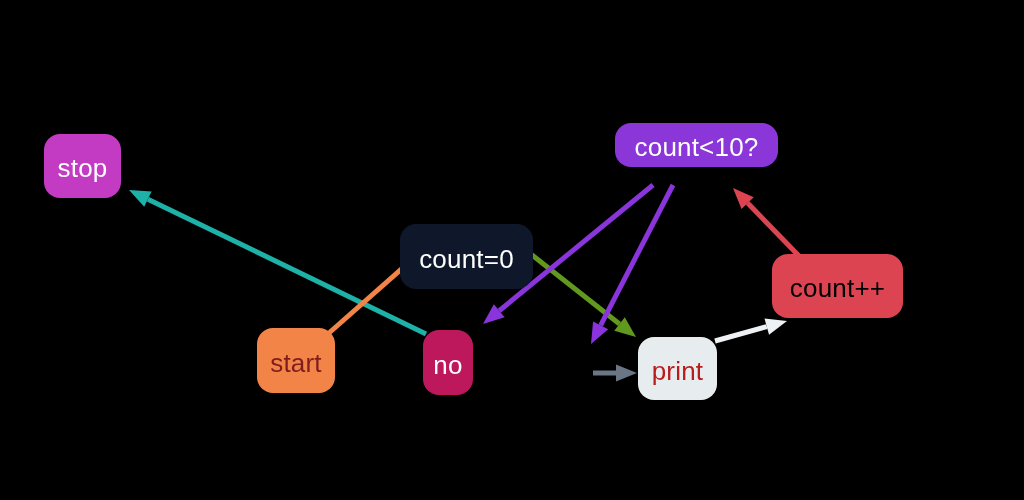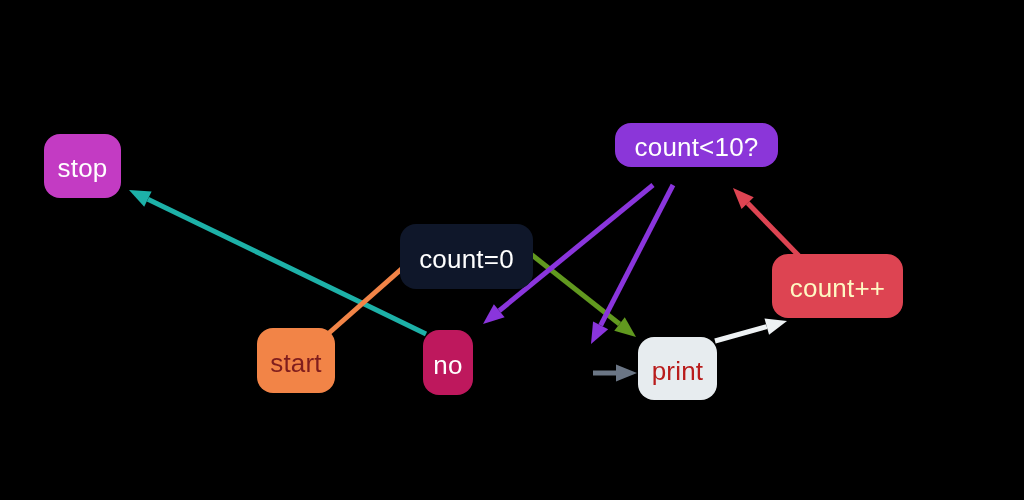--- a/index.html
+++ b/index.html
@@ -81,21 +81,21 @@
 
 <div class="node" style="left: 44px; top: 134px; width: 77px; height: 64px; background: rgb(195, 59, 195); color: rgb(255, 255, 255);">
       <span>stop</span>
     </div>
     <div class="node" style="left: 400px; top: 177px; width: 133px; height: 65px; background: #0f172a; color: rgb(255, 255, 255); margin-top: 47px;">
       <span>count=0</span>
     </div>
     <div class="node" style="left: 615px; top: 123px; width: 163px; height: 44px; background: rgb(139, 54, 217); color: rgb(255, 255, 255);">
       <span>count&lt;10?</span>
     </div>
-    <div class="node" style="left: 772px; top: 254px; width: 131px; height: 64px; background: rgb(221, 68, 82); color: #fef9c3;">
+    <div class="node" style="left: 772px; top: 254px; width: 131px; height: 64px; background: rgb(221, 68, 82); color: #000000;">
       <span>count++</span>
     </div>
     <div class="node" style="left: 257px; top: 328px; width: 78px; height: 65px; background: rgb(242, 132, 71); color: #7f1d1d;">
       <span>start</span>
     </div>
     <div class="node" style="left: 423px; top: 330px; width: 50px; height: 65px; background: #be185d; color: rgb(255, 255, 255);">
       <span>no</span>
     </div>
     <div class="node" style="left: 638px; top: 337px; width: 79px; height: 63px; background: rgb(231, 236, 239); color: #b91c1c;">
       <span>print</span>

